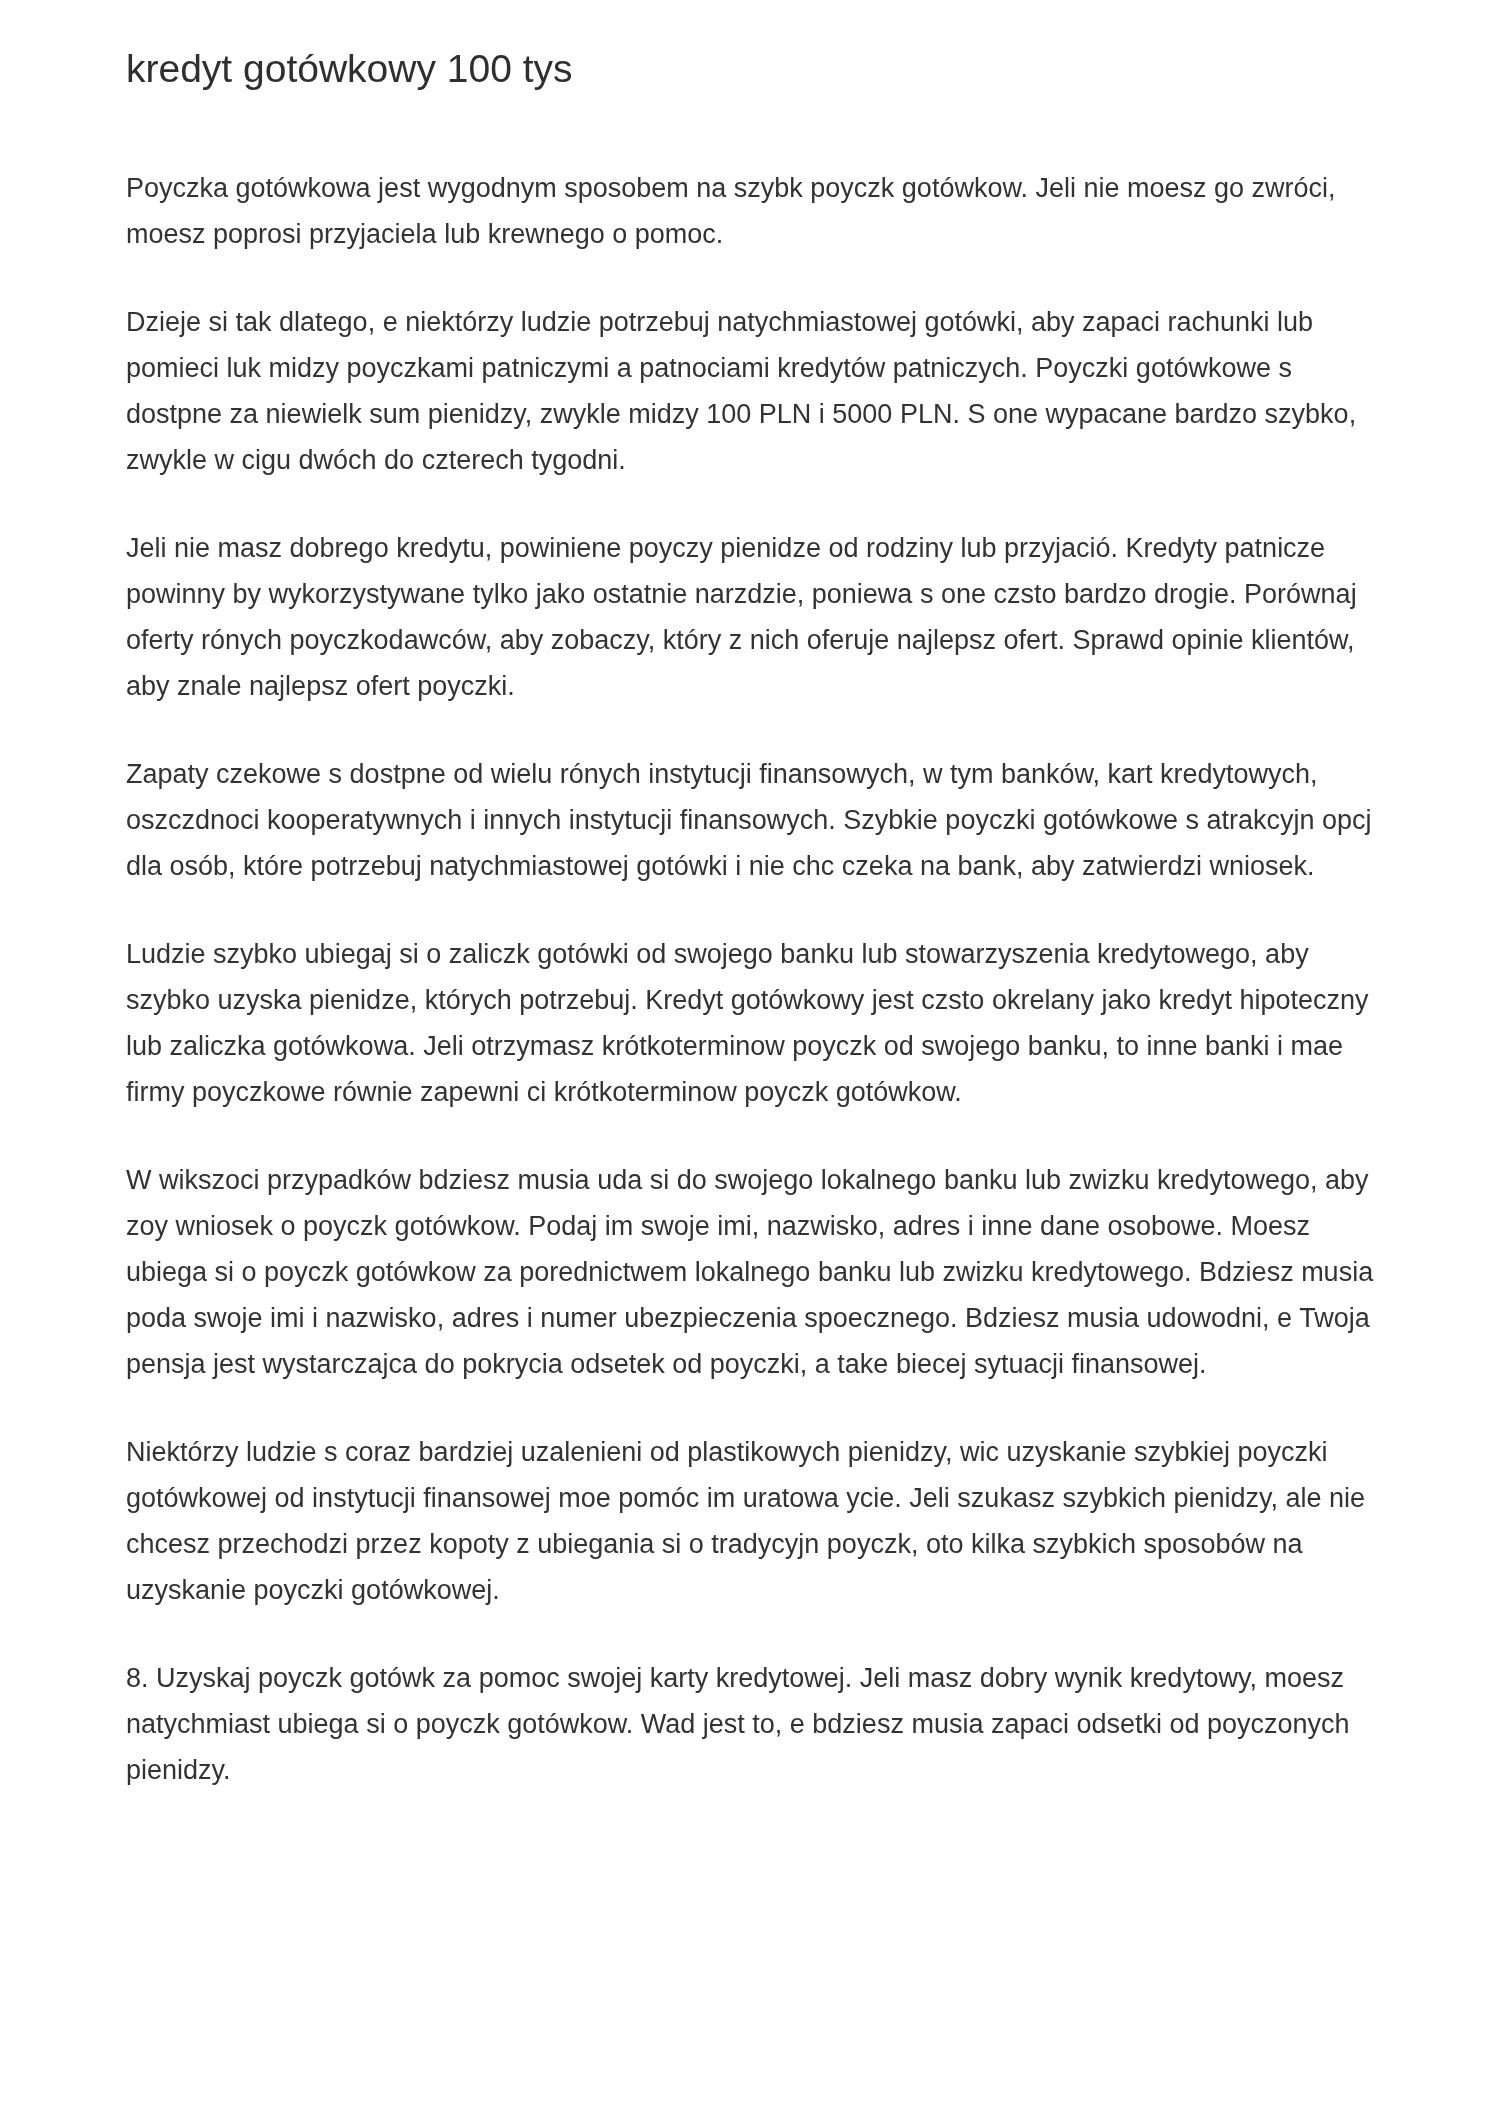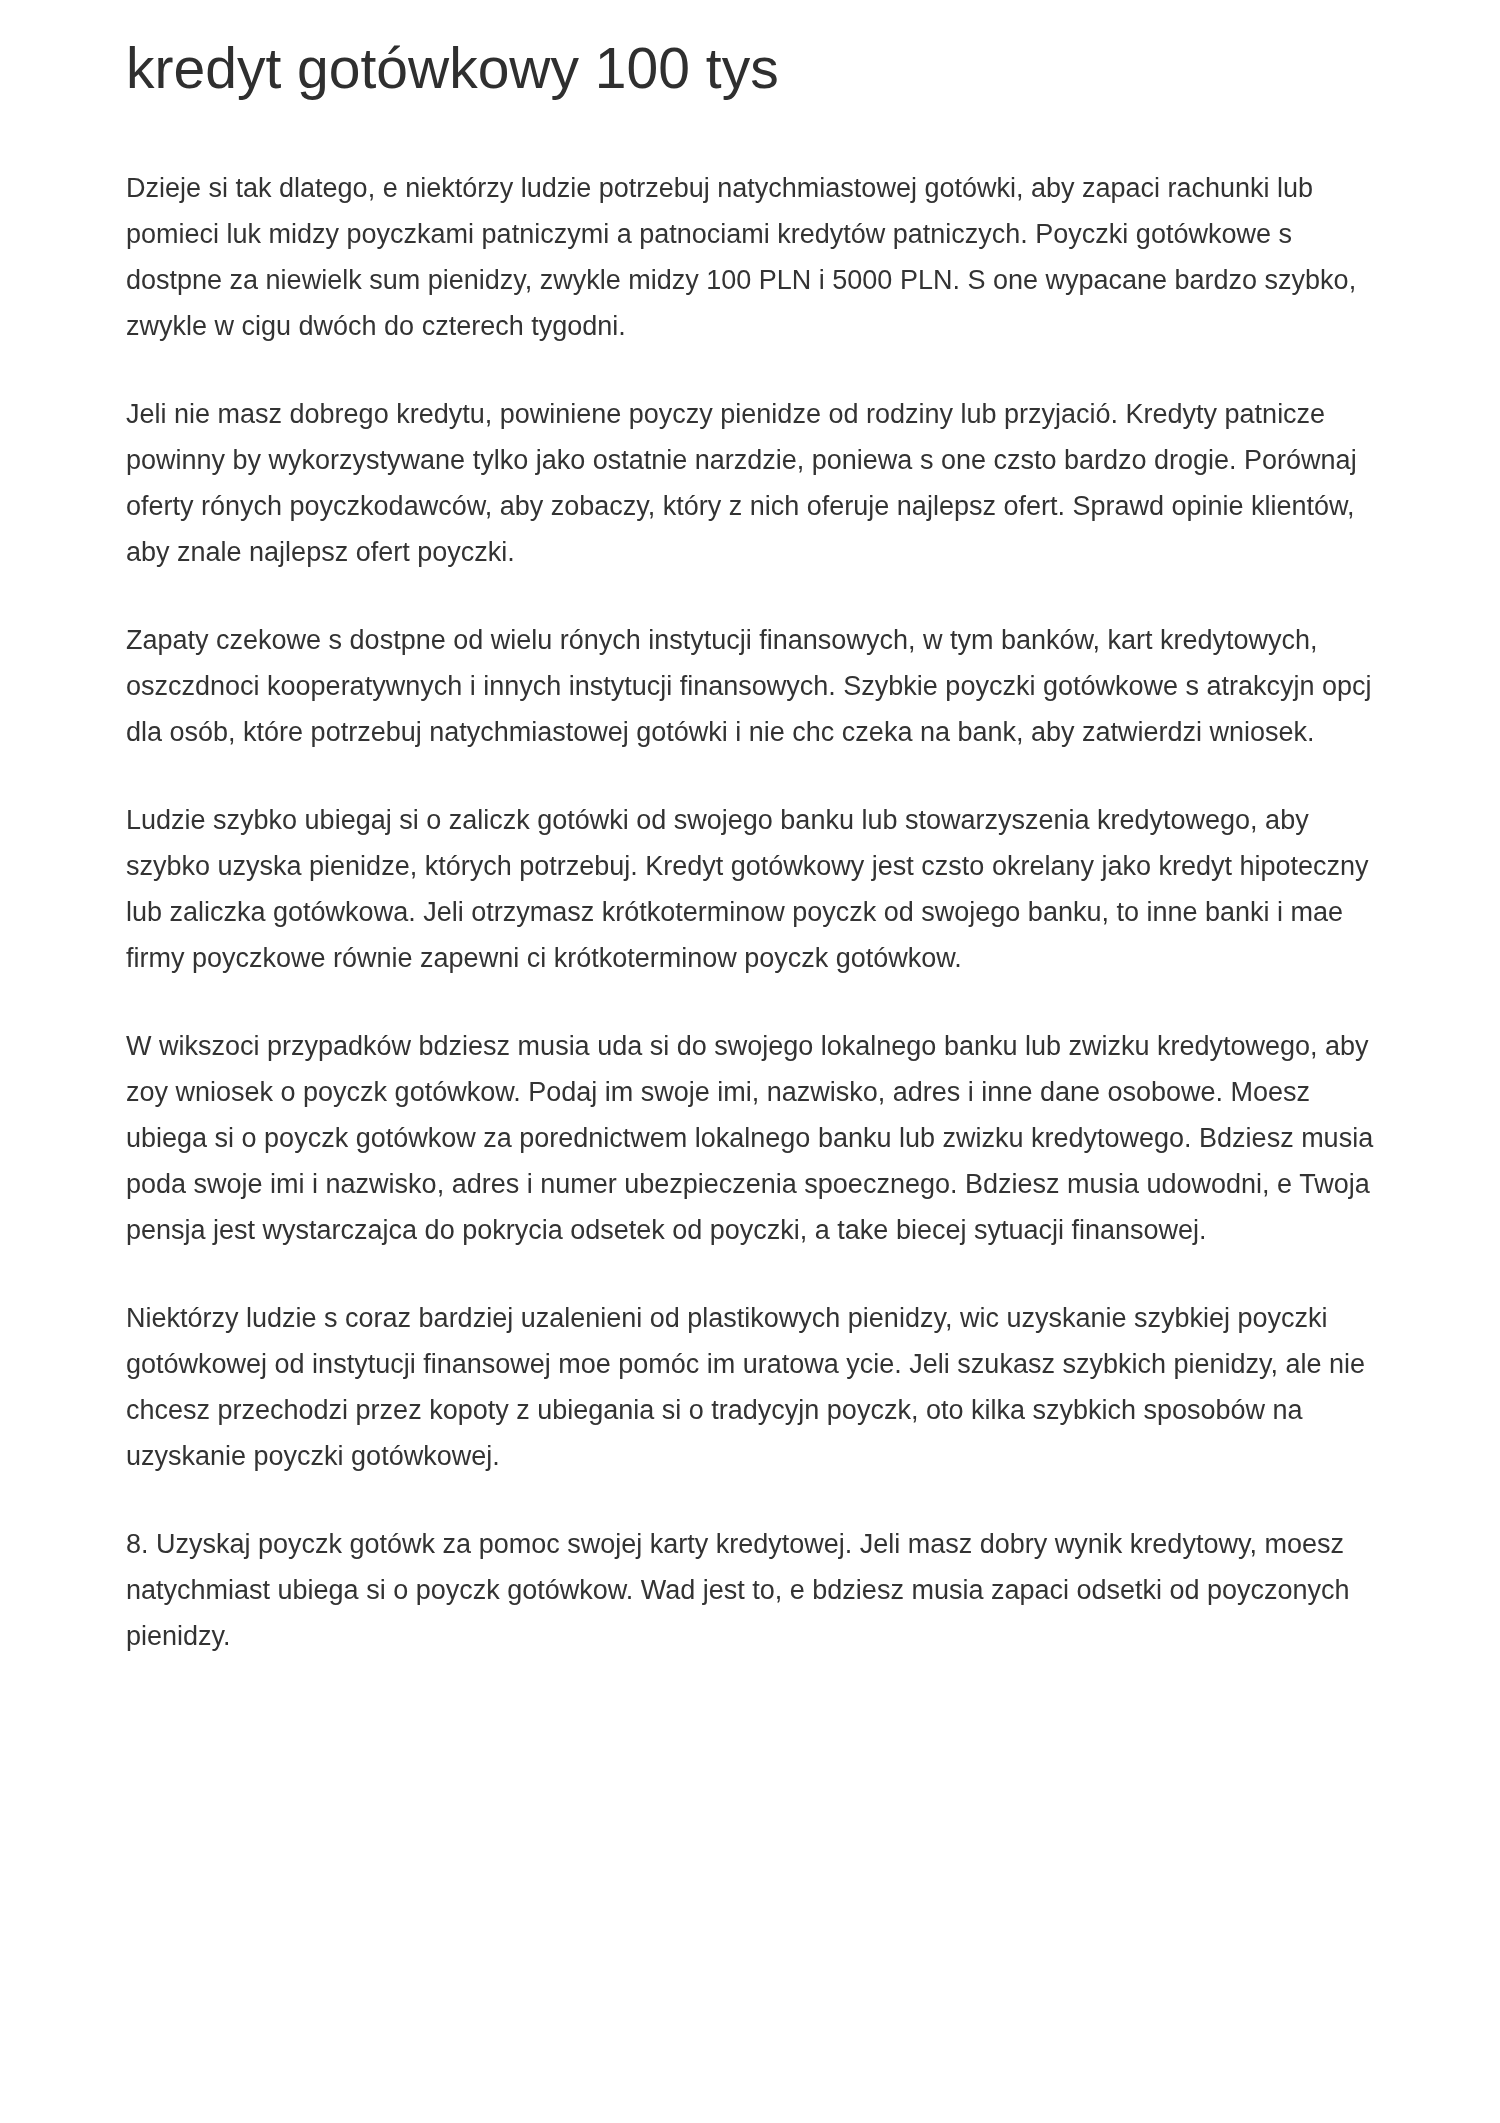--- a/index.html
+++ b/index.html
@@ -17,21 +17,21 @@
   }
   .page {
     box-sizing: border-box;
     width: 1500px;
     height: 2123px;
     padding: 44px 126px 0 126px;
     background: #ffffff;
   }
   .doc-title {
     margin: 0 0 72px 0;
-    font-size: 57px;
+    font-size: 39px;
     font-weight: 400;
     line-height: 49px;
     letter-spacing: 0;
     color: #2f2f2f;
   }
   .doc-paragraph {
     margin: 0 0 42px 0;
     font-size: 27px;
     font-weight: 400;
     line-height: 46px;
@@ -41,20 +41,21 @@
   .doc-paragraph:last-child {
     margin-bottom: 0;
   }
 </style>
 </head>
 <body>
 
 <div class="page">
   <h1 class="doc-title">kredyt gotówkowy 100 tys</h1>
 
+  <p class="doc-paragraph">Poyczka gotówkowa jest wygodnym sposobem na szybk poyczk gotówkow. Jeli nie moesz go zwróci, moesz poprosi przyjaciela lub krewnego o pomoc.</p>
   <p class="doc-paragraph">Dzieje si tak dlatego, e niektórzy ludzie potrzebuj natychmiastowej gotówki, aby zapaci rachunki lub pomieci luk midzy poyczkami patniczymi a patnociami kredytów patniczych. Poyczki gotówkowe s dostpne za niewielk sum pienidzy, zwykle midzy 100 PLN i 5000 PLN. S one wypacane bardzo szybko, zwykle w cigu dwóch do czterech tygodni.</p>
   <p class="doc-paragraph">Jeli nie masz dobrego kredytu, powiniene poyczy pienidze od rodziny lub przyjació. Kredyty patnicze powinny by wykorzystywane tylko jako ostatnie narzdzie, poniewa s one czsto bardzo drogie. Porównaj oferty rónych poyczkodawców, aby zobaczy, który z nich oferuje najlepsz ofert. Sprawd opinie klientów, aby znale najlepsz ofert poyczki.</p>
   <p class="doc-paragraph">Zapaty czekowe s dostpne od wielu rónych instytucji finansowych, w tym banków, kart kredytowych, oszczdnoci kooperatywnych i innych instytucji finansowych. Szybkie poyczki gotówkowe s atrakcyjn opcj dla osób, które potrzebuj natychmiastowej gotówki i nie chc czeka na bank, aby zatwierdzi wniosek.</p>
   <p class="doc-paragraph">Ludzie szybko ubiegaj si o zaliczk gotówki od swojego banku lub stowarzyszenia kredytowego, aby szybko uzyska pienidze, których potrzebuj. Kredyt gotówkowy jest czsto okrelany jako kredyt hipoteczny lub zaliczka gotówkowa. Jeli otrzymasz krótkoterminow poyczk od swojego banku, to inne banki i mae firmy poyczkowe równie zapewni ci krótkoterminow poyczk gotówkow.</p>
   <p class="doc-paragraph">W wikszoci przypadków bdziesz musia uda si do swojego lokalnego banku lub zwizku kredytowego, aby zoy wniosek o poyczk gotówkow. Podaj im swoje imi, nazwisko, adres i inne dane osobowe. Moesz ubiega si o poyczk gotówkow za porednictwem lokalnego banku lub zwizku kredytowego. Bdziesz musia poda swoje imi i nazwisko, adres i numer ubezpieczenia spoecznego. Bdziesz musia udowodni, e Twoja pensja jest wystarczajca do pokrycia odsetek od poyczki, a take biecej sytuacji finansowej.</p>
   <p class="doc-paragraph">Niektórzy ludzie s coraz bardziej uzalenieni od plastikowych pienidzy, wic uzyskanie szybkiej poyczki gotówkowej od instytucji finansowej moe pomóc im uratowa ycie. Jeli szukasz szybkich pienidzy, ale nie chcesz przechodzi przez kopoty z ubiegania si o tradycyjn poyczk, oto kilka szybkich sposobów na uzyskanie poyczki gotówkowej.</p>
   <p class="doc-paragraph">8. Uzyskaj poyczk gotówk za pomoc swojej karty kredytowej. Jeli masz dobry wynik kredytowy, moesz natychmiast ubiega si o poyczk gotówkow. Wad jest to, e bdziesz musia zapaci odsetki od poyczonych pienidzy.</p>
 </div>
 
 </body></html>

